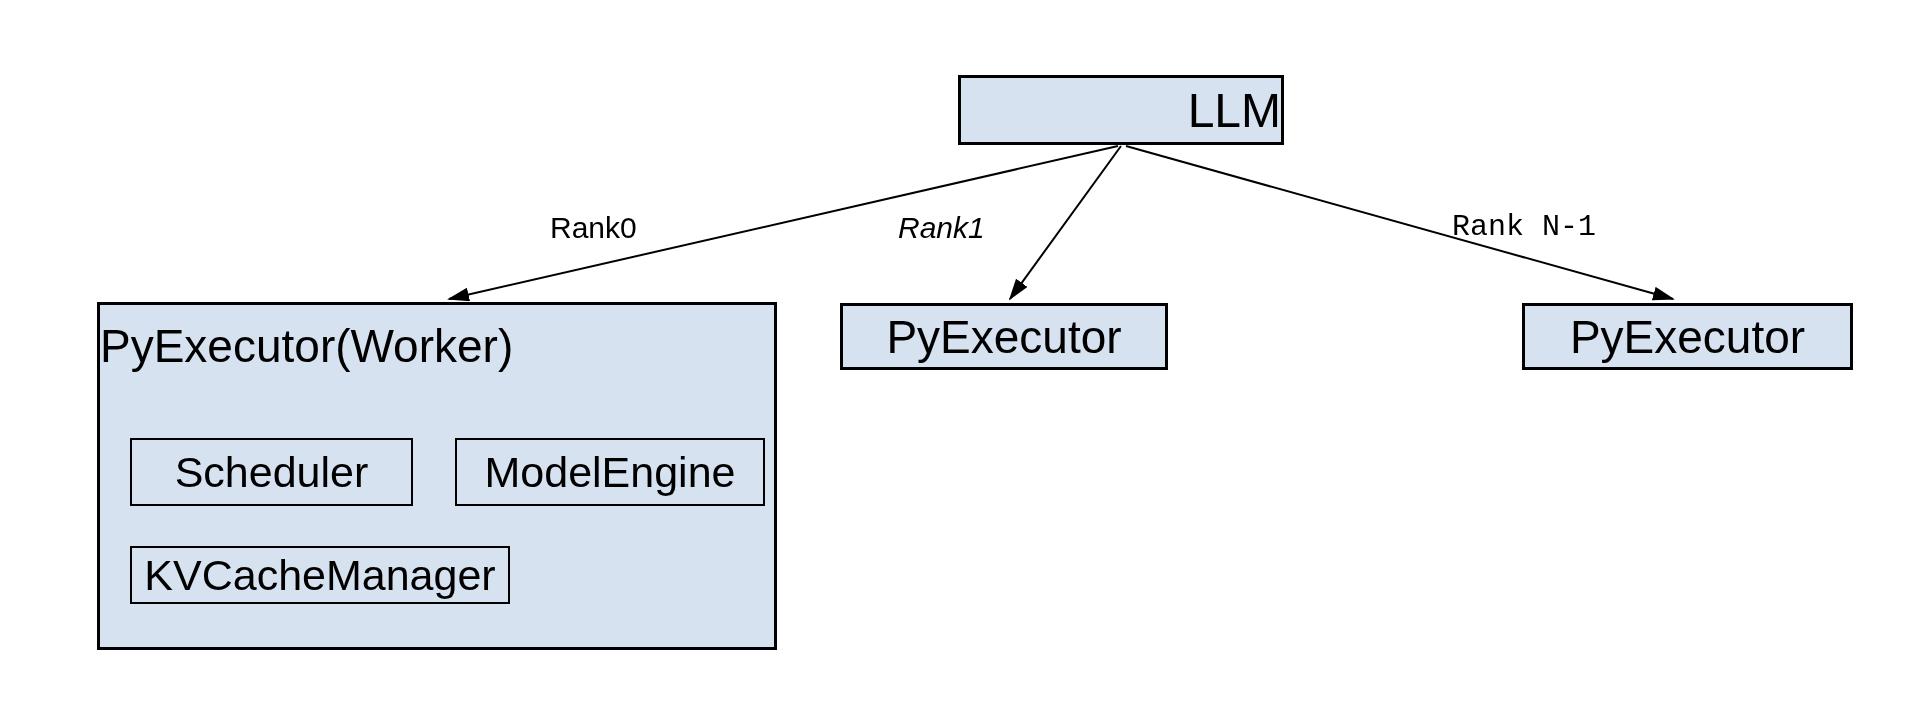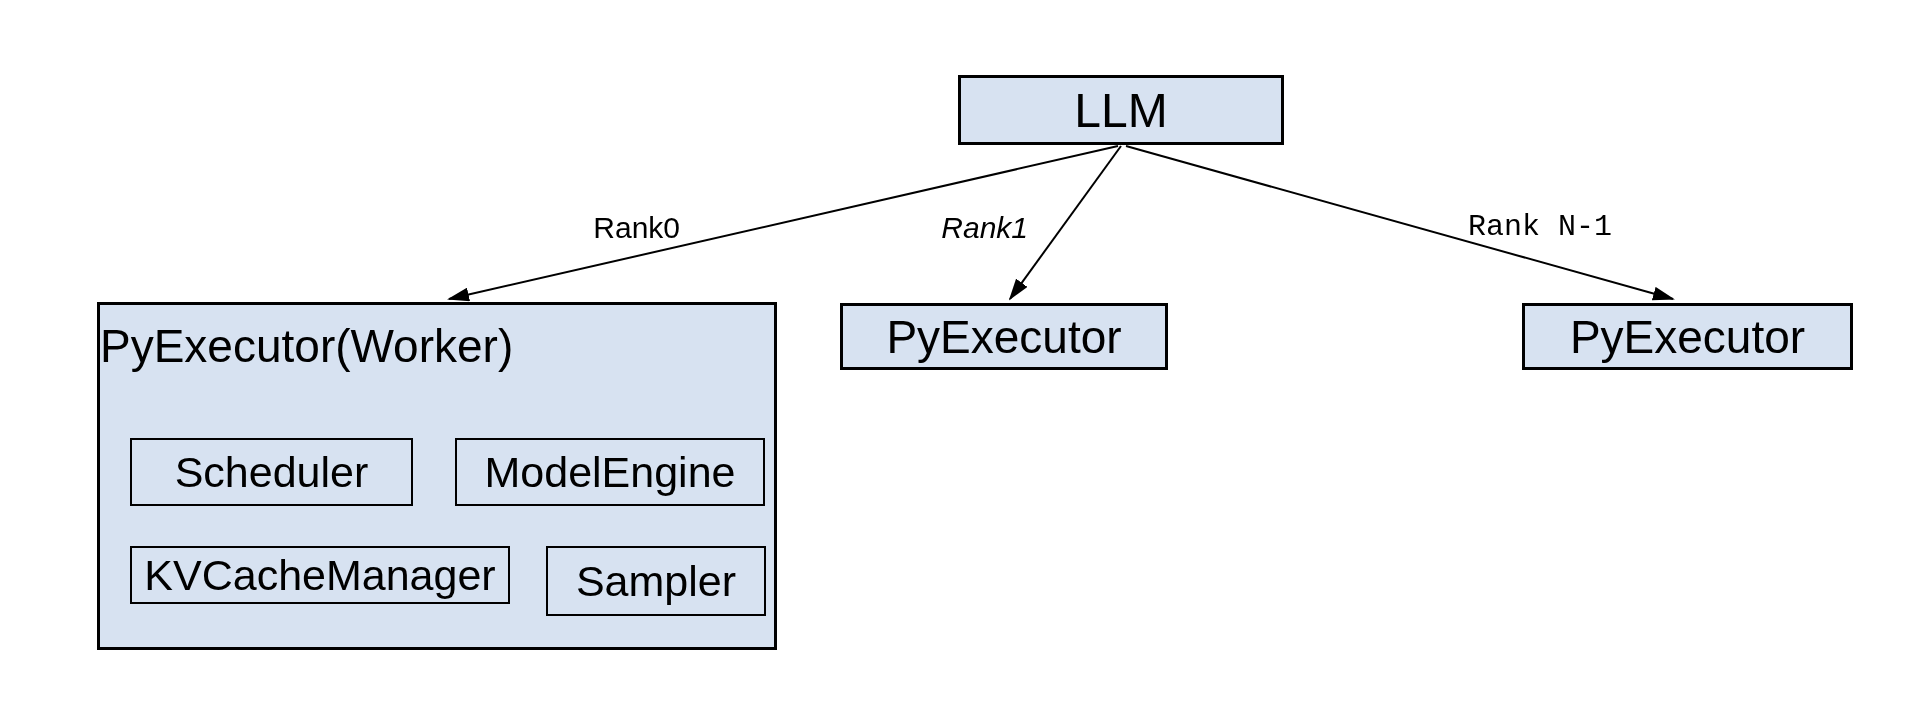--- a/index.html
+++ b/index.html
@@ -36,20 +36,21 @@
     border: 3px solid var(--border);
     display: flex;
     align-items: center;
     justify-content: center;
     text-align: center;
   }
   .node-llm {
     left: 958px; top: 75px;
     width: 326px; height: 70px;
     font-size: 48px;
+    justify-content: flex-end;
   }
   .node-pyexec-mid {
     left: 840px; top: 303px;
     width: 328px; height: 67px;
     font-size: 46px;
   }
   .node-pyexec-right {
     left: 1522px; top: 303px;
     width: 331px; height: 67px;
     font-size: 46px;
@@ -74,21 +75,21 @@
     justify-content: center;
     font-size: 43px;
   }
   .comp-scheduler   { left: 30px;  top: 133px; width: 283px; height: 68px; }
   .comp-modelengine { left: 355px; top: 133px; width: 310px; height: 68px; }
   .comp-kvcache     { left: 30px;  top: 241px; width: 380px; height: 58px; }
   .comp-sampler     { left: 446px; top: 241px; width: 220px; height: 70px; }
   .edge-label {
     position: absolute;
     font-size: 30px;
-    text-align: right;
+    text-align: left;
     white-space: nowrap;
   }
   .label-rank0  { left: 550px;  top: 211px; width: 130px; }
   .label-rank1  { left: 898px;  top: 211px; width: 130px; font-style: italic; }
   .label-rankn  { left: 1452px; top: 210px; width: 160px; font-family: Liberation Mono, monospace; }
 </style>
 </head>
 <body>
 
 <div class="canvas">
@@ -116,23 +117,20 @@
     <div class="worker-title">PyExecutor(Worker)</div>
     <div class="component comp-modelengine">
       <span>ModelEngine</span>
     </div>
     <div class="component comp-scheduler">
       <span>Scheduler</span>
     </div>
     <div class="component comp-kvcache">
       <span>KVCacheManager</span>
     </div>
-    <div class="component comp-sampler">
-      <span>Sampler</span>
-    </div>
   </div>
 
   <div class="node node-pyexec-mid">
     <span>PyExecutor</span>
   </div>
 
   <div class="node node-pyexec-right">
     <span>PyExecutor</span>
   </div>
 

